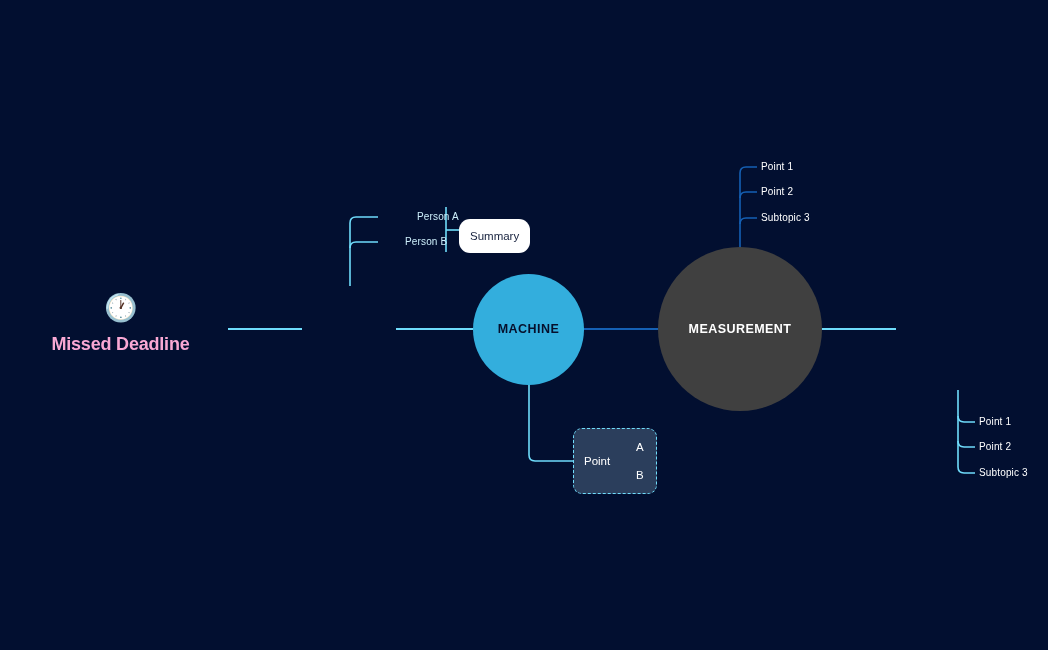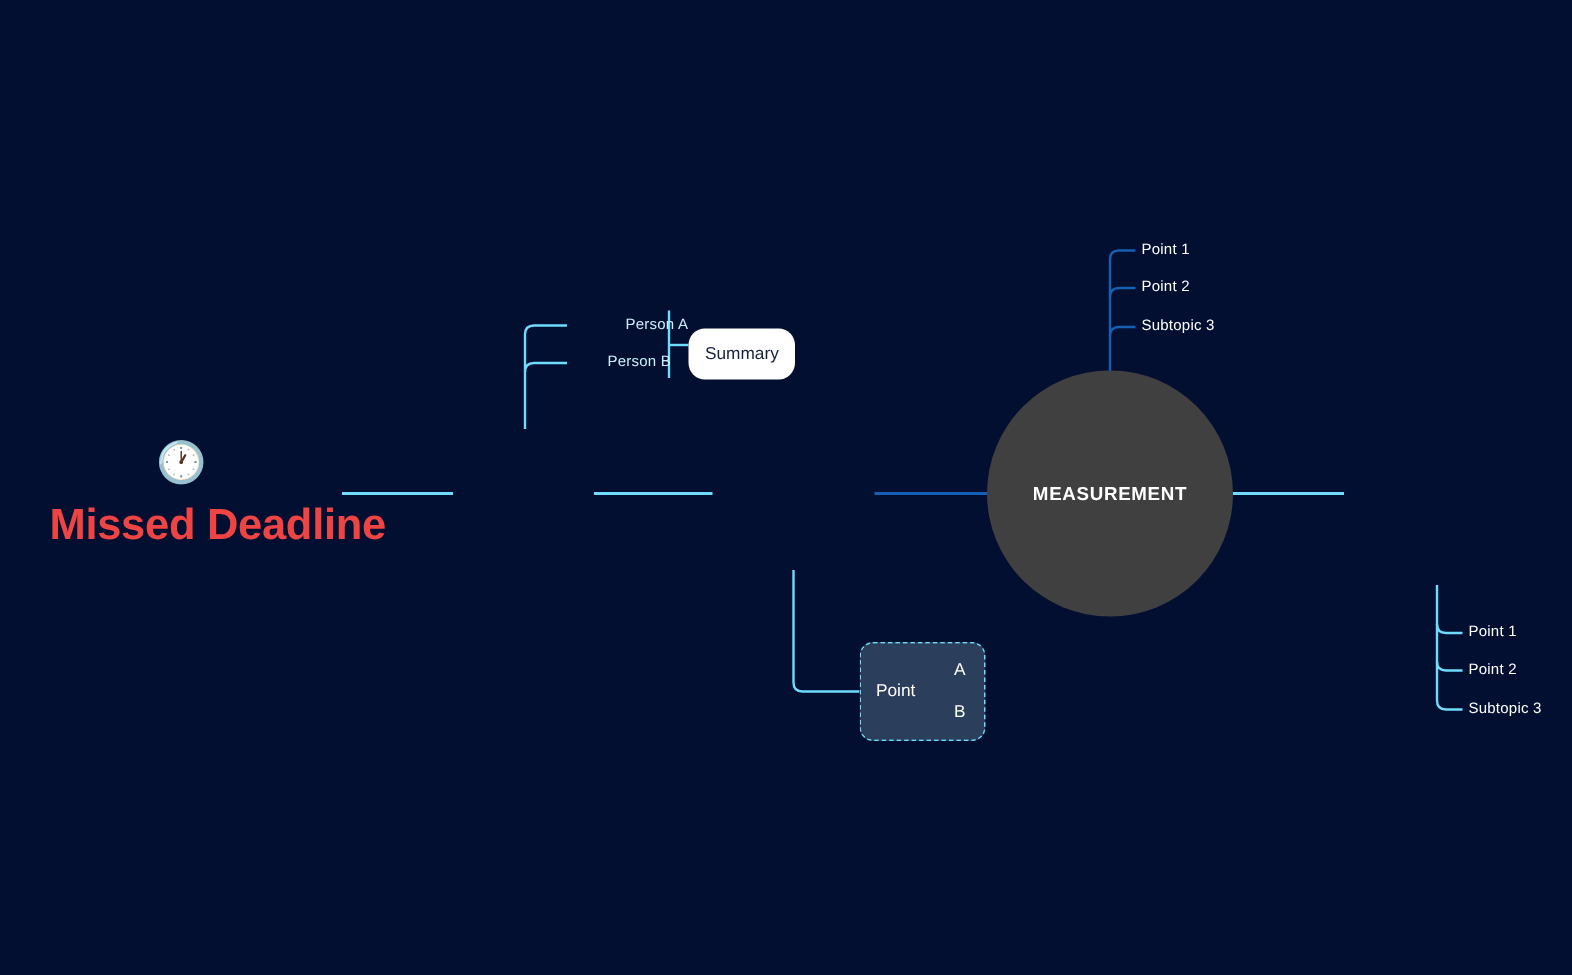--- a/index.html
+++ b/index.html
@@ -43,24 +43,24 @@
     margin: 0 auto;
     width: 32px;
     height: 32px;
     line-height: 32px;
     font-size: 27px;
     text-align: center;
   }
   .root-title {
     display: block;
     margin-top: 10px;
-    font-size: 29px;
+    font-size: 18px;
     font-weight: bold;
     letter-spacing: -0.2px;
-    color: #ef4444;
+    color: #f9a8d4;
     white-space: nowrap;
   }
 
   
   .node {
     position: absolute;
     border-radius: 50%;
     display: flex;
     align-items: center;
     justify-content: center;
@@ -160,20 +160,23 @@
   <path d="M958,441 Q958,447 964,447 L975,447" stroke="#6fdcfb" stroke-width="1.6" fill="none"></path>
 </svg>
 
 <div class="layer">
 
   <div class="root-block">
     <span class="clock-icon">🕐</span>
     <span class="root-title">Missed Deadline</span>
   </div>
 
+  <div class="node node-machine">
+    <span class="node-label">MACHINE</span>
+  </div>
   <div class="node node-measure">
     <span class="node-label">MEASUREMENT</span>
   </div>
 
   <div class="leaf cyan" style="left:382px; top:211px;">Person A</div>
   <div class="leaf cyan" style="left:370px; top:236px;">Person B</div>
 
   <div class="pill">Summary</div>
 
   <div class="leaf" style="left:761px; top:161px;">Point 1</div>

